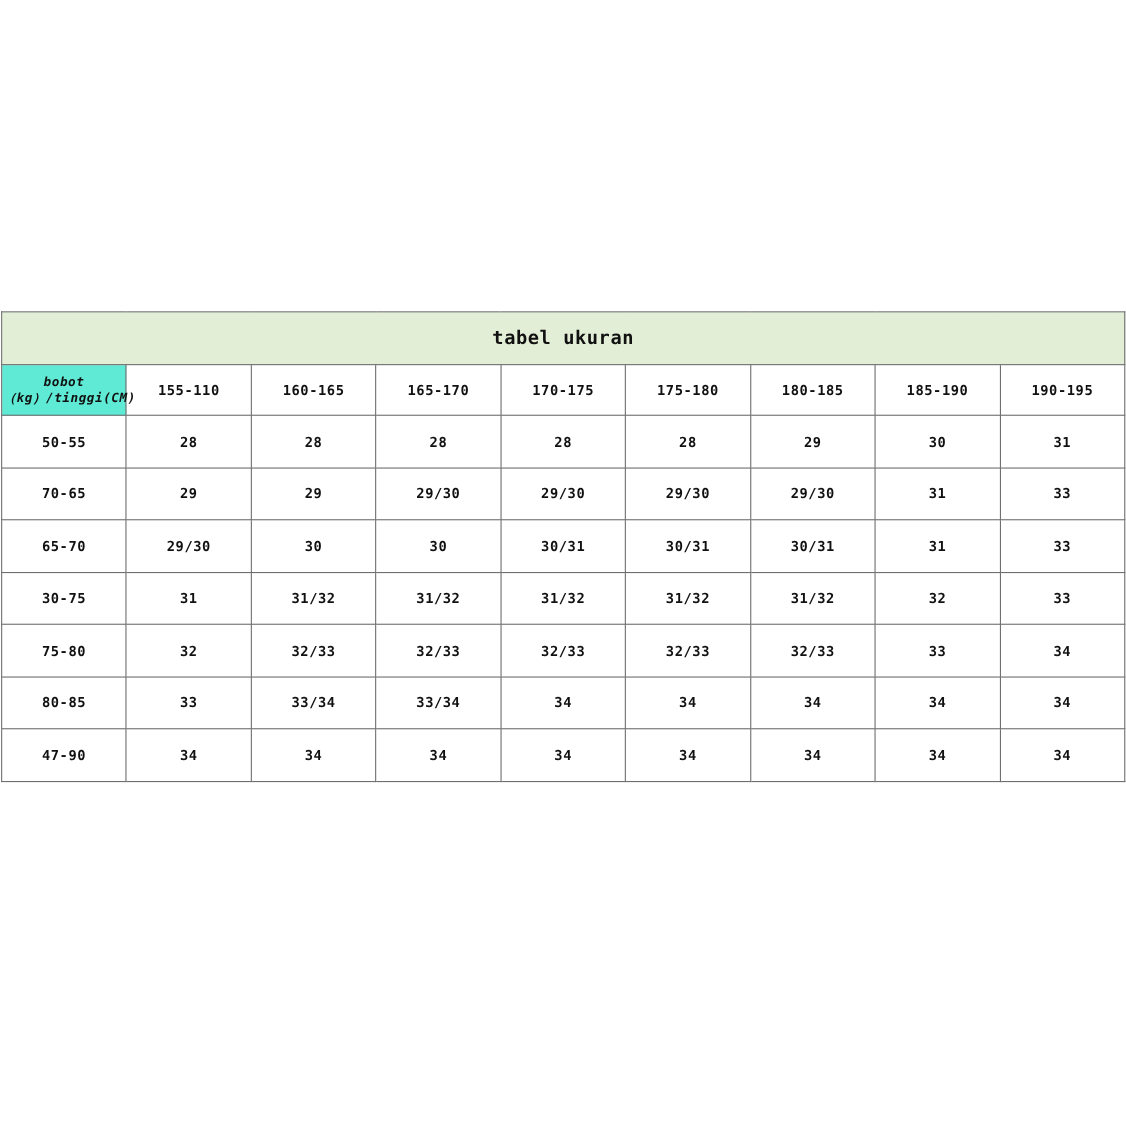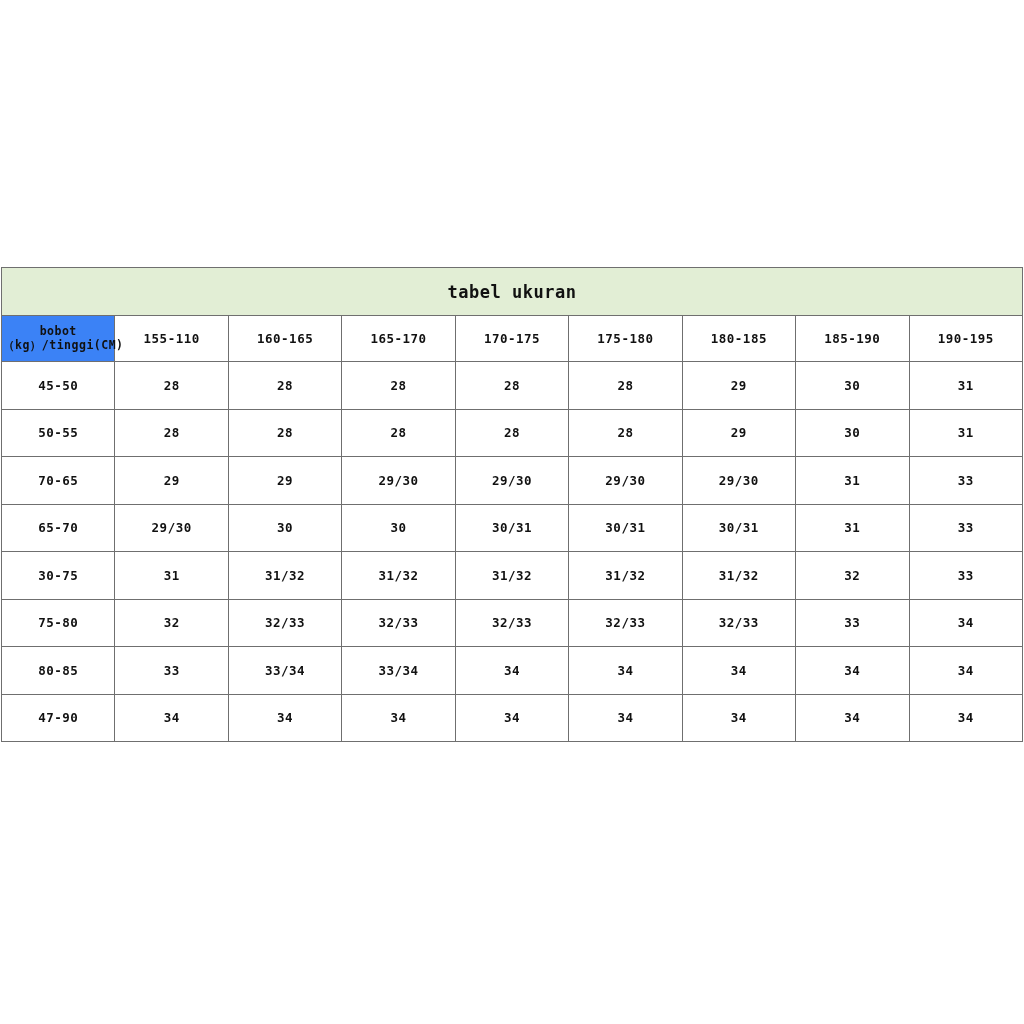--- a/index.html
+++ b/index.html
@@ -14,21 +14,21 @@
     overflow: hidden;
   }
   .page {
     position: relative;
     width: 1024px;
     height: 1024px;
   }
   .table-wrap {
     position: absolute;
     left: 1px;
-    top: 267px;
+    top: 283px;
     width: 1022px;
   }
   table.size-table {
     border-collapse: collapse;
     width: 1022px;
     table-layout: fixed;
   }
   table.size-table td,
   table.size-table th {
     border: 1px solid #6f6f6f;
@@ -39,25 +39,26 @@
     font-weight: bold;
     letter-spacing: 0.5px;
   }
   .title-cell {
     background: #e2eed5;
     height: 45px;
     font-size: 17px;
     letter-spacing: 1.5px;
   }
   .corner-cell {
-    background: #3b82f6;
+    background: #5eead4;
     height: 43px;
     font-size: 11.5px;
     letter-spacing: 0px;
     width: 184px;
+    font-style: italic;
   }
   .head-cell {
     background: #ffffff;
     height: 43px;
     font-size: 12.5px;
   }
   .row-label {
     height: 44.5px;
     font-size: 12.5px;
     background: #ffffff;
@@ -83,31 +84,20 @@
           <td class="head-cell">155-110</td>
           <td class="head-cell">160-165</td>
           <td class="head-cell">165-170</td>
           <td class="head-cell">170-175</td>
           <td class="head-cell">175-180</td>
           <td class="head-cell">180-185</td>
           <td class="head-cell">185-190</td>
           <td class="head-cell">190-195</td>
         </tr>
 
-        <tr>
-          <td class="row-label">45-50</td>
-          <td class="data-cell">28</td>
-          <td class="data-cell">28</td>
-          <td class="data-cell">28</td>
-          <td class="data-cell">28</td>
-          <td class="data-cell">28</td>
-          <td class="data-cell">29</td>
-          <td class="data-cell">30</td>
-          <td class="data-cell">31</td>
-        </tr>
 
         <tr>
           <td class="row-label">50-55</td>
           <td class="data-cell">28</td>
           <td class="data-cell">28</td>
           <td class="data-cell">28</td>
           <td class="data-cell">28</td>
           <td class="data-cell">28</td>
           <td class="data-cell">29</td>
           <td class="data-cell">30</td>

